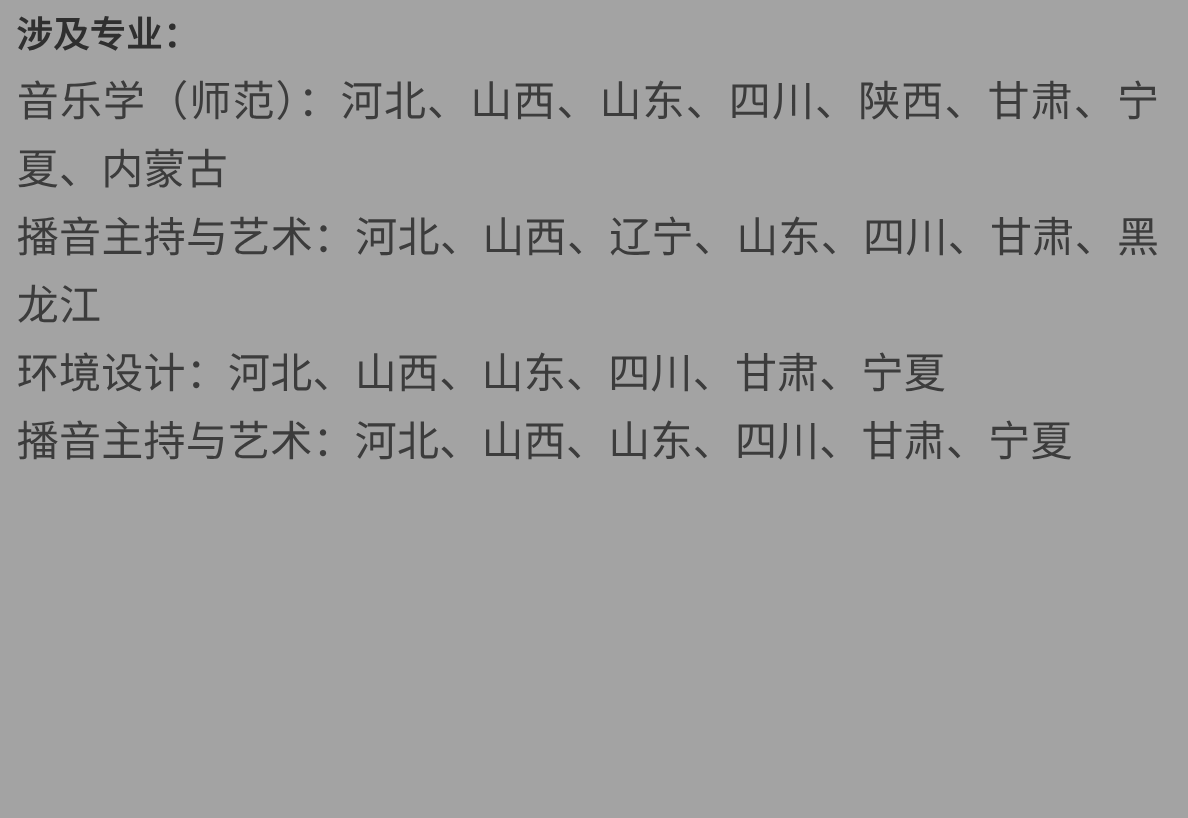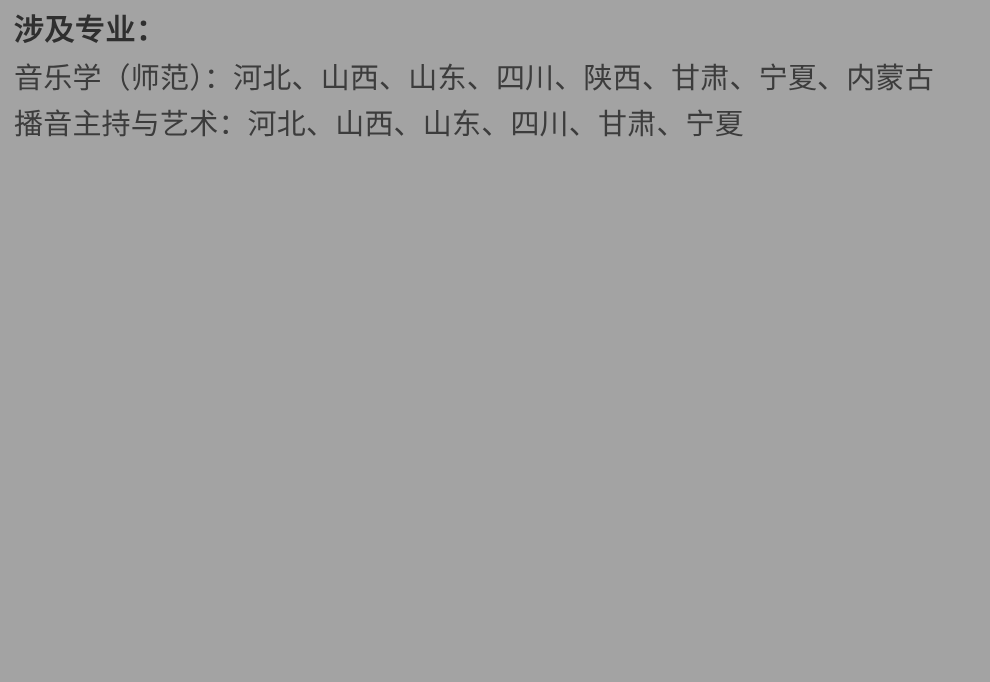--- a/index.html
+++ b/index.html
@@ -23,34 +23,35 @@
   }
   .heading {
     font-size: 30px;
     font-weight: bold;
     line-height: 1.45;
     color: #2f2f2f;
     letter-spacing: 0.5px;
     margin: 0 0 6px 0;
   }
   .para {
-    font-size: 29px;
+    font-size: 35px;
     line-height: 1.62;
     color: #3c3c3c;
     margin: 0;
     text-align: justify;
     text-justify: inter-ideograph;
     letter-spacing: 0.2px;
     word-break: break-all;
-    font-family: Liberation Mono, monospace;
   }
   .para + .para {
     margin-top: 0px;
   }
 </style>
 </head>
 <body>
 
 <div class="page">
   <h1 class="heading">涉及专业：</h1>
   <p class="para">音乐学（师范）：河北、山西、山东、四川、陕西、甘肃、宁夏、内蒙古</p>
+  <p class="para">播音主持与艺术：河北、山西、辽宁、山东、四川、甘肃、黑龙江</p>
+  <p class="para">环境设计：河北、山西、山东、四川、甘肃、宁夏</p>
   <p class="para">播音主持与艺术：河北、山西、山东、四川、甘肃、宁夏</p>
 </div>
 
 </body></html>

